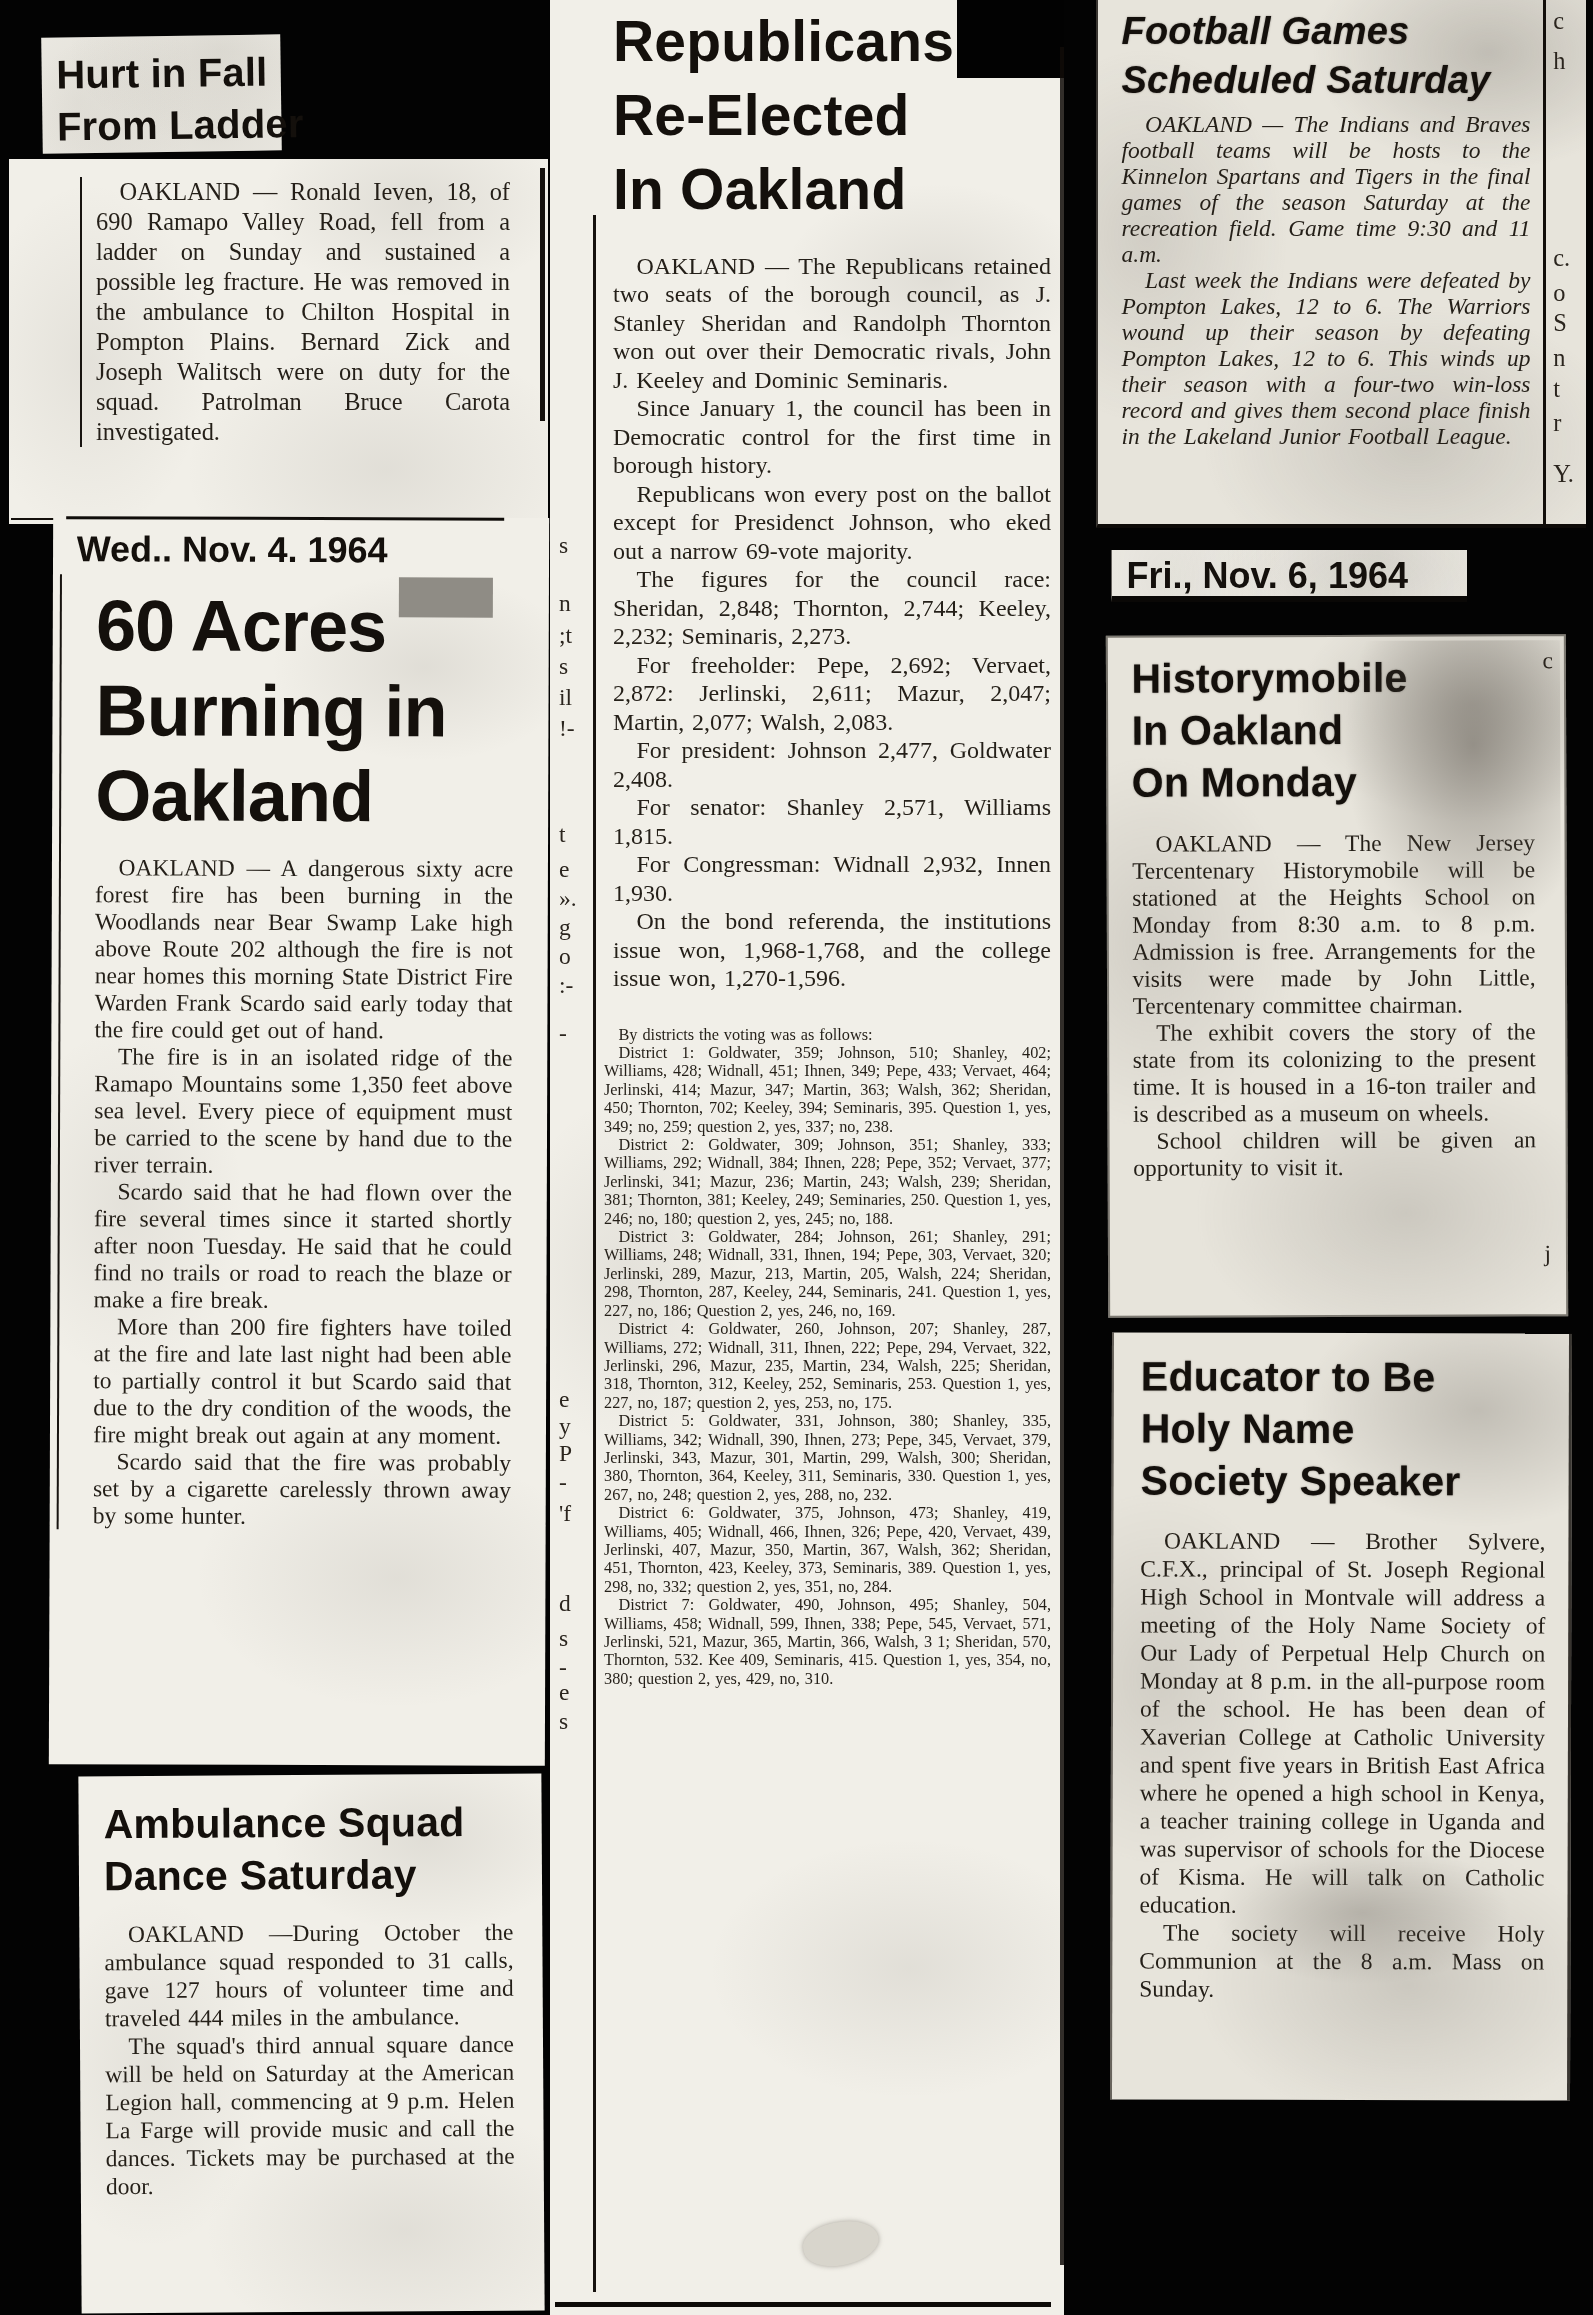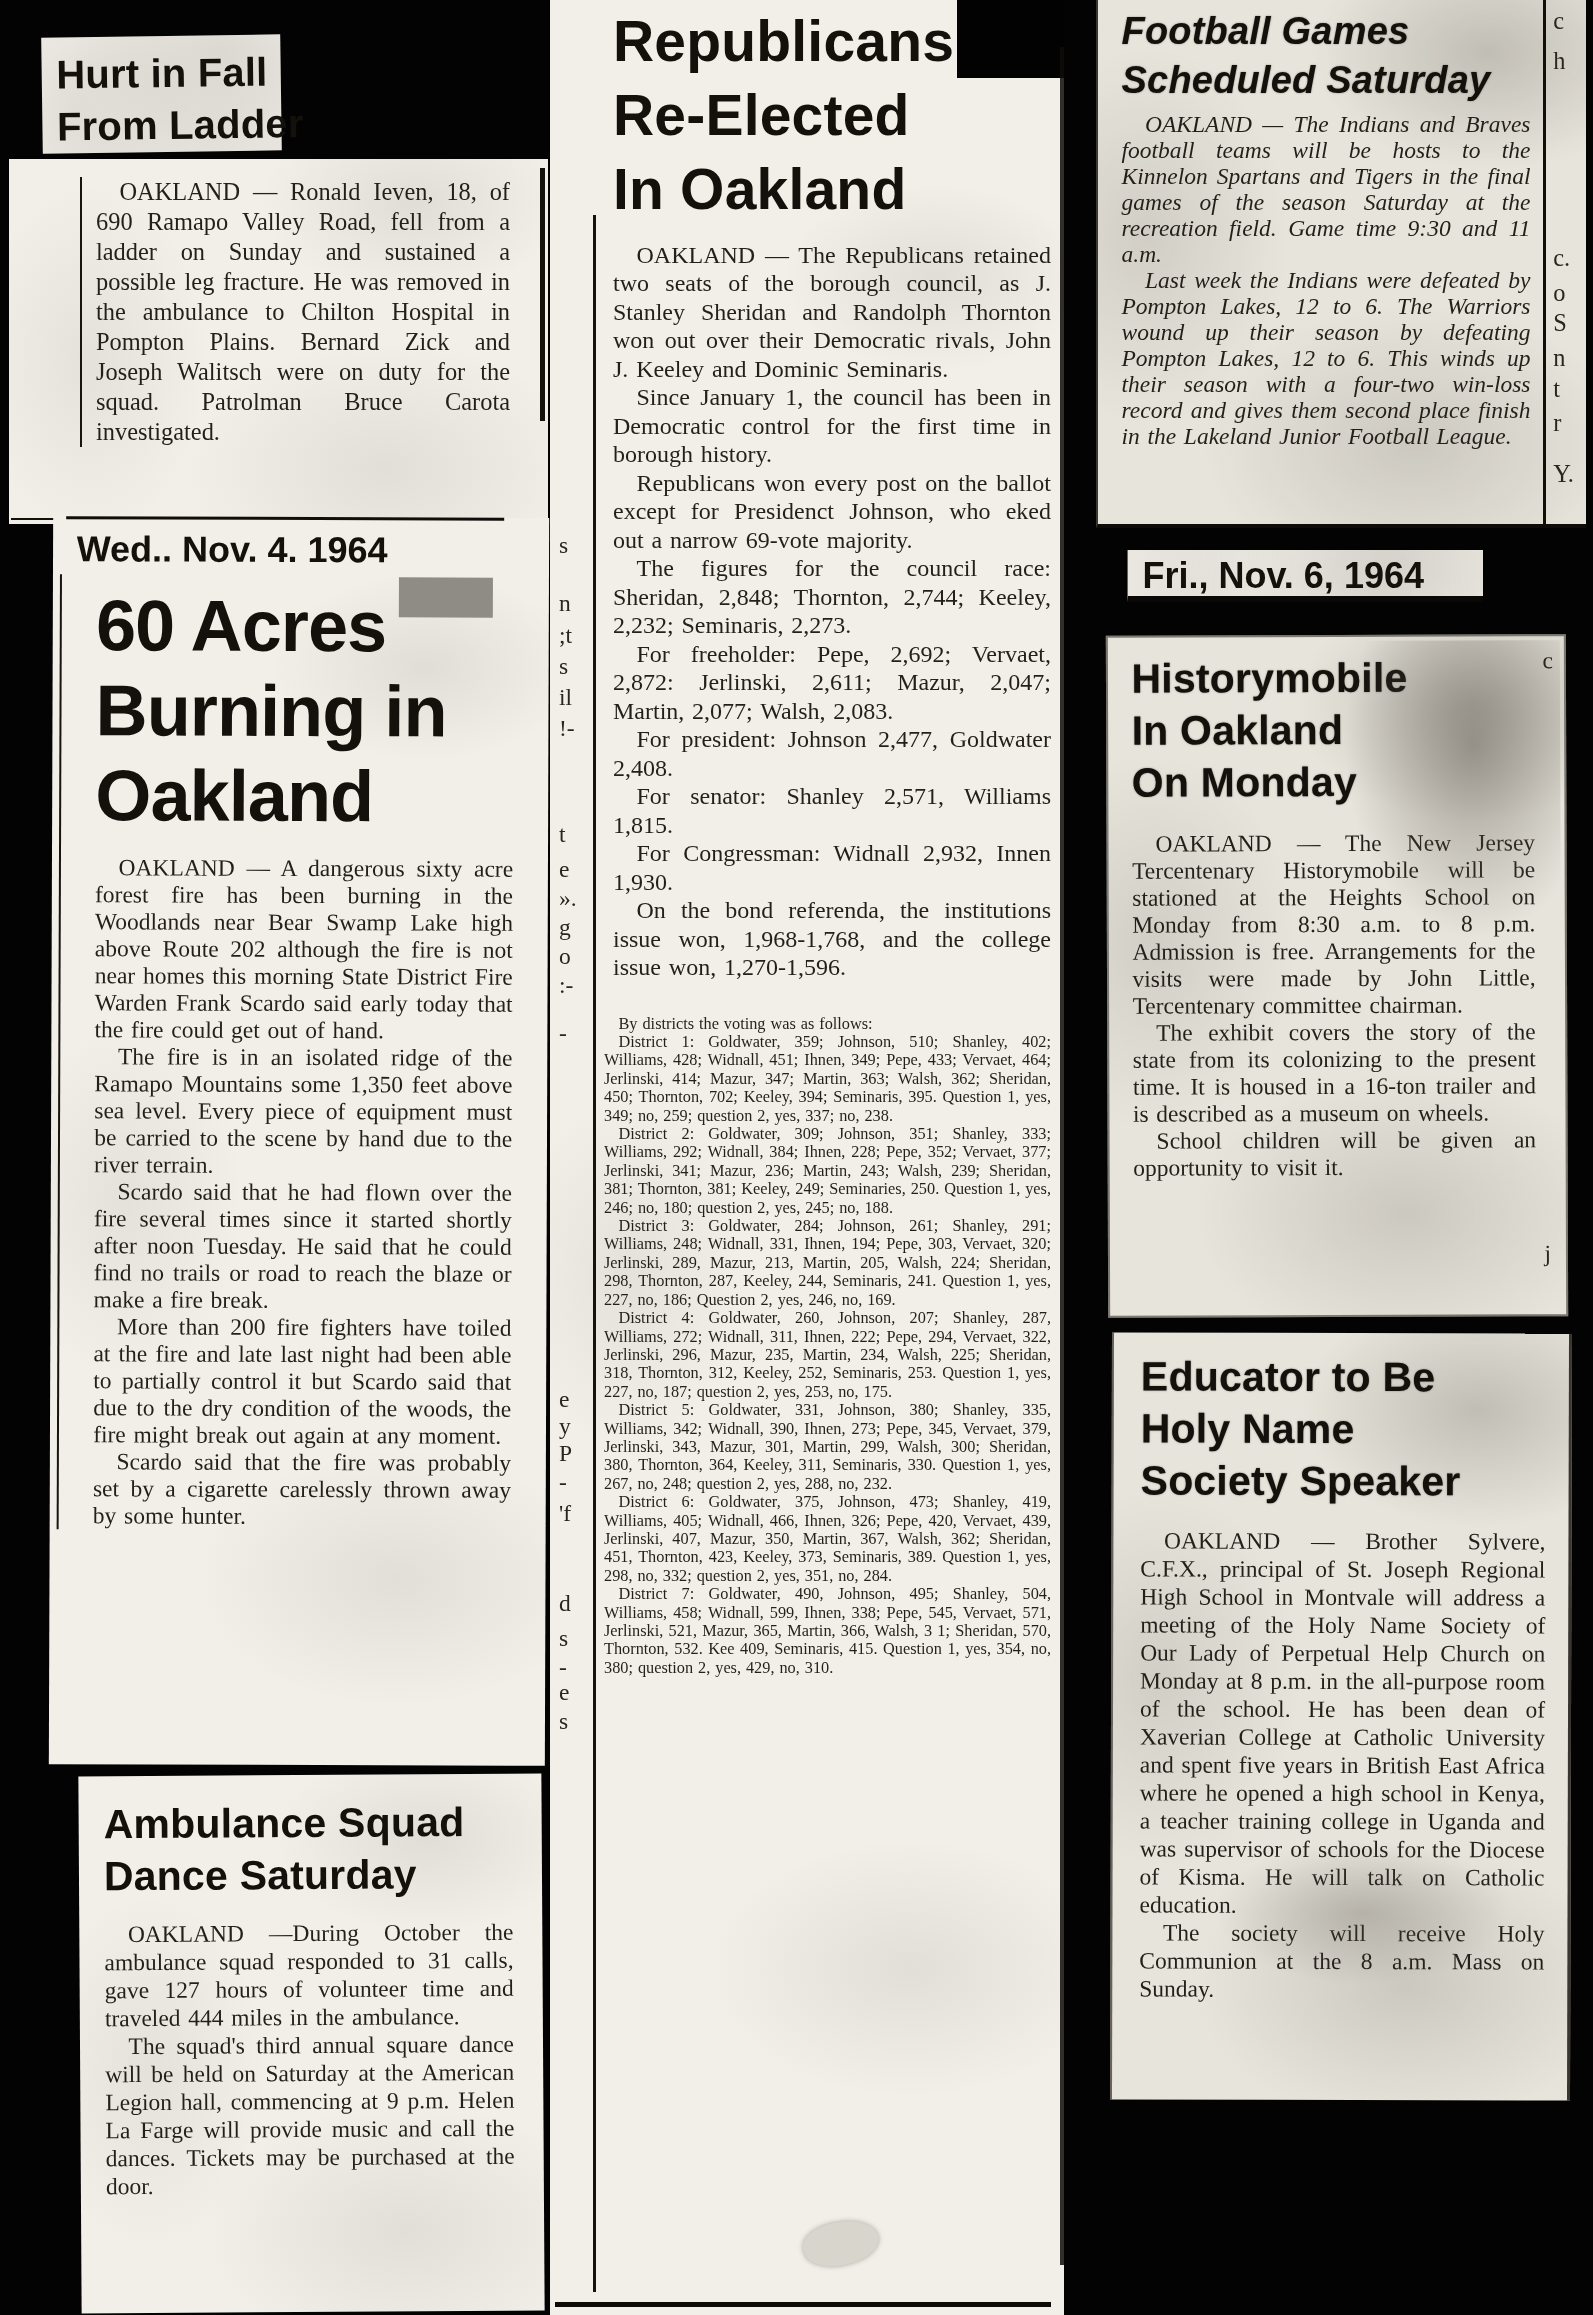--- a/index.html
+++ b/index.html
@@ -47,39 +47,39 @@
   .ambulance{left:80px;top:1775px;width:463px;height:537px;padding:22px 16.3px 0 25px;transform:rotate(-0.35deg);}
   .ambulance .body{margin-top:18px;width:409px;font-size:23.5px;line-height:28px;}
 
   
   .reps{left:550px;top:0;width:514px;height:2316px;}
   .notch{position:absolute;right:0;top:0;width:107px;height:78px;background:#020202;}
   .frags-left{position:absolute;left:0;top:0;width:42px;height:100%;}
   .frag{position:absolute;left:9px;font-family:"Liberation Serif",serif;font-size:23.5px;color:#2b251e;}
   .vrule{position:absolute;left:43px;top:215px;width:2.7px;height:2077px;background:#16120e;}
   .reps-content{position:absolute;left:63px;top:3.6px;width:438px;}
-  .reps .body{margin-top:15px;font-size:24px;line-height:28.5px;}
+  .reps .body{margin-top:26px;font-size:24px;line-height:28.5px;}
   .agate{margin-top:33px;margin-left:-9px;width:447px;font-size:16.3px;line-height:18.4px;}
   .agate p{margin:0;text-align:justify;text-indent:14.5px;word-spacing:0.9px;}
   .reps-edge-r{position:absolute;right:0;top:47px;width:3.6px;height:2218px;background:rgba(16,12,8,.85);}
   .bottom-rule{position:absolute;left:5.4px;bottom:9px;width:496px;height:5.4px;background:#0d0a07;}
   .tear{position:absolute;left:253px;top:2222px;width:76px;height:43px;background:#d8d5cc;
         border-radius:45% 55% 50% 50%;transform:rotate(-12deg);box-shadow:0 0 5.4px rgba(120,115,105,.6);}
 
   
   .football{left:1096px;top:0;width:490px;height:528px;border-left:2.7px solid rgba(18,14,10,.8);
             border-bottom:4.5px solid #0e0b08;}
   .fb-content{margin:7.2px 0 0 23.5px;width:409px;font-style:italic;}
   .football .body{margin-top:5.4px;font-size:23.5px;line-height:26px;}
   .frag-col{position:absolute;right:0;top:0;width:40px;height:100%;border-left:3.6px solid #120e0a;}
   .frag-col .frag{left:7.2px;font-size:24.4px;}
 
   
   .date-fri{left:1111px;top:550px;width:356px;height:52px;padding:5.4px 0 0 14.5px;
-            border-bottom:6.3px solid #0a0806;border-left:1.8px solid rgba(18,14,10,.6);margin-left:16px;}
+            border-bottom:6.3px solid #0a0806;border-left:1.8px solid rgba(18,14,10,.6);}
 
   
   .histo{left:1107px;top:635px;width:460px;height:682px;padding:14.5px 0 0 23.5px;
          border:2.7px solid rgba(20,15,10,.5);transform:rotate(-0.2deg);}
   .histo .body{margin-top:22px;width:403px;font-size:23.5px;line-height:27px;}
   .smudge-blob{position:absolute;right:3.6px;top:3.6px;width:217px;height:299px;
       background:radial-gradient(ellipse at 60% 35%, rgba(92,86,78,.5), rgba(92,86,78,0) 70%);}
   .edge-frags{position:absolute;right:0;top:0;width:25px;height:100%;}
   .edge-frags .frag{left:3.6px;}
 

